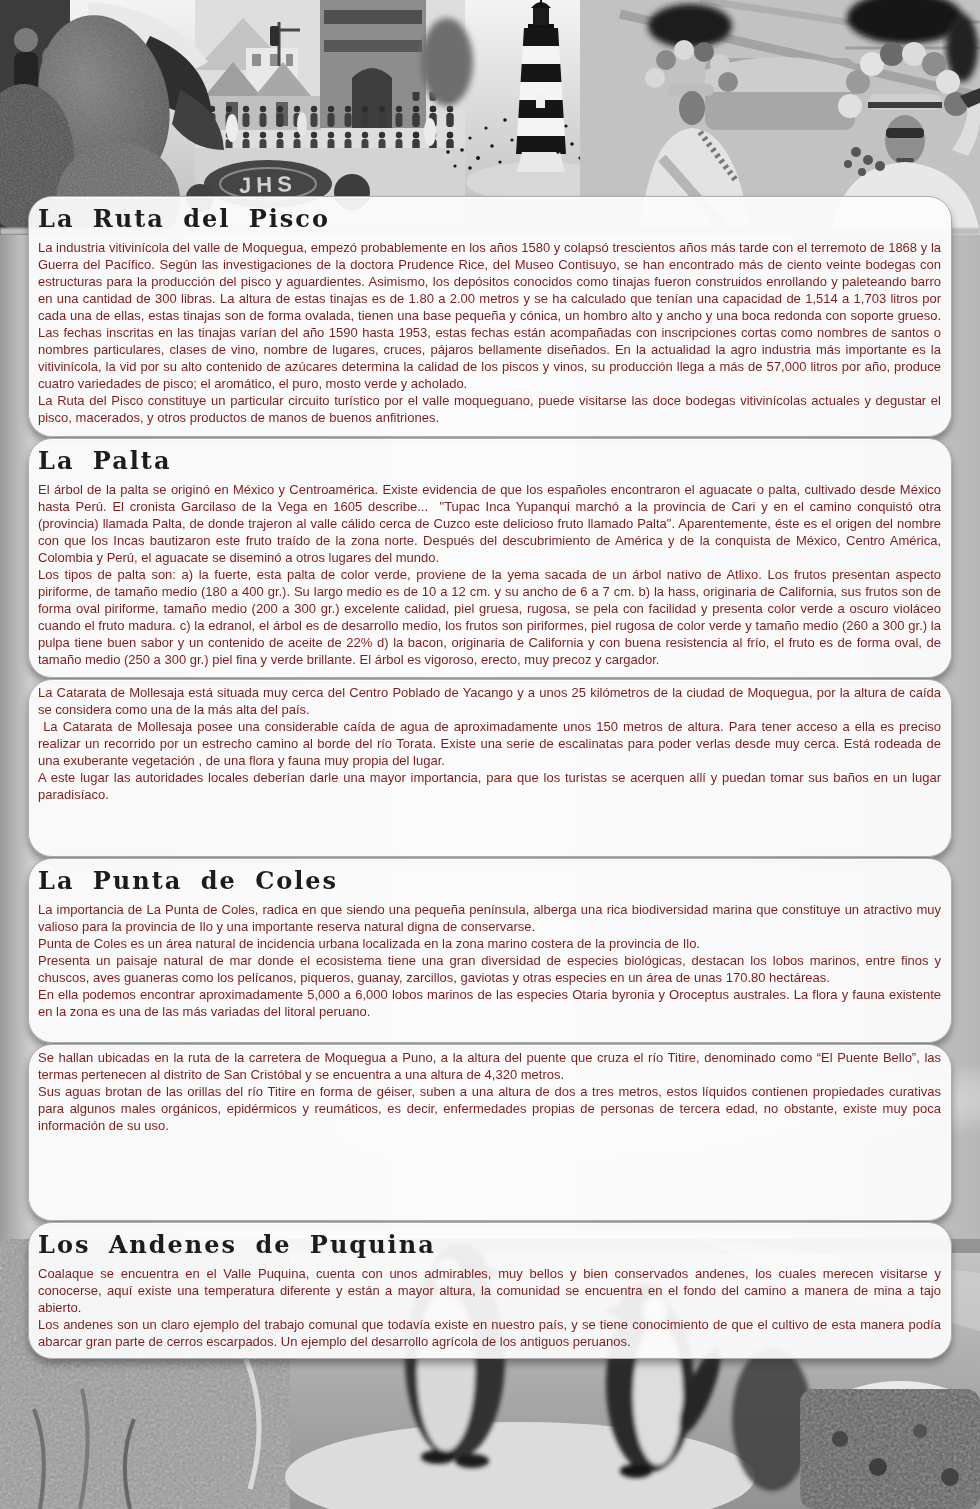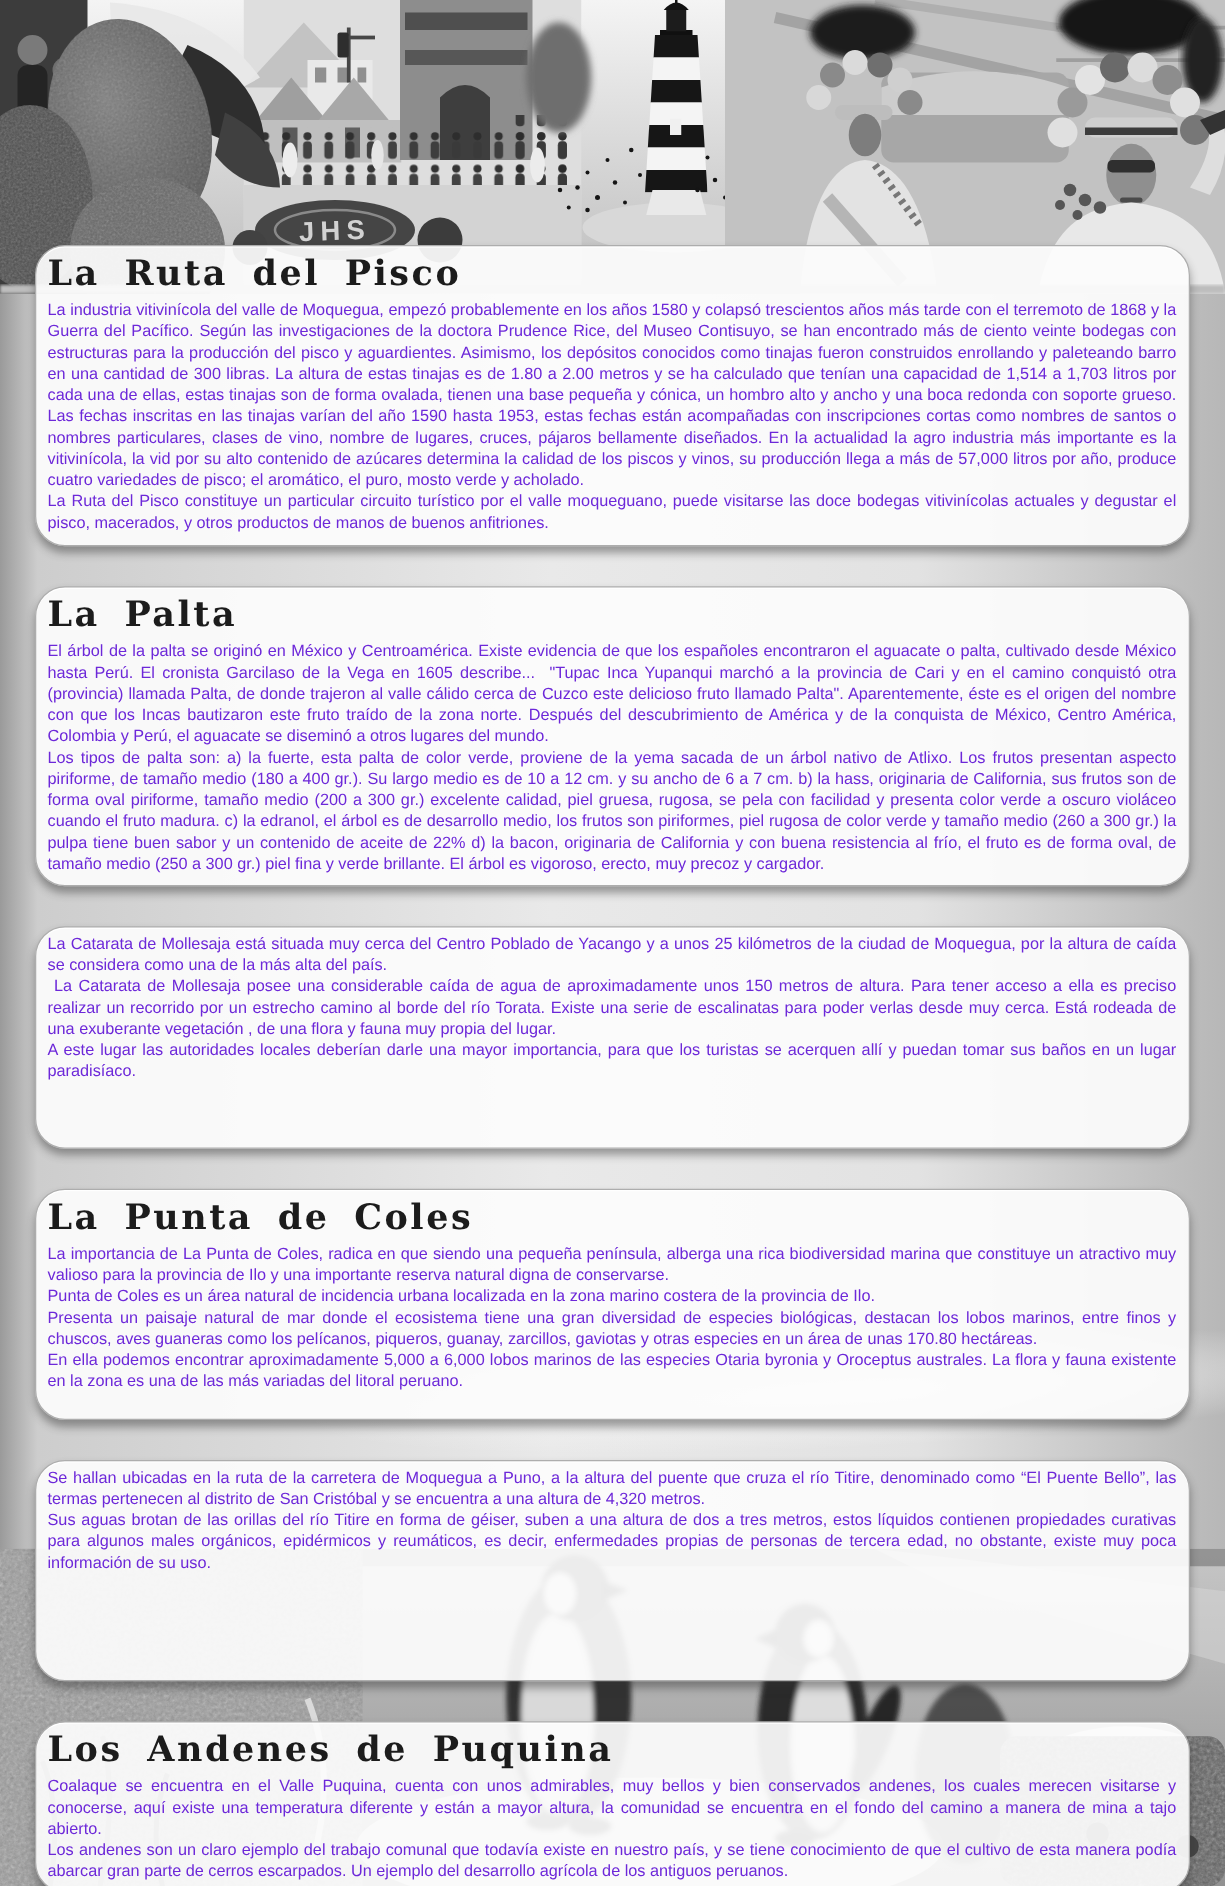--- a/index.html
+++ b/index.html
@@ -16,32 +16,32 @@
     transform:rotate(-3deg);border-radius:50%;
   }
   .content{position:relative;z-index:2;}
   .panel{
     margin:0 28px;box-sizing:border-box;
     background:rgba(252,252,252,0.93);
     border:1px solid #adadad;border-radius:24px;
     box-shadow:0 5px 7px rgba(50,50,50,.45), inset 0 1px 0 #ffffff;
     padding:4px 10px 8px 9px;
   }
-  .panel+.panel{margin-top:32px;}
+  .panel+.panel{margin-top:1px;}
   .panel.first{margin-top:196px;}
   .h241{min-height:241px}.h240{min-height:240px}.h178{min-height:178px}
   .h185{min-height:185px}.h177{min-height:177px}.h135{min-height:135px}
   .panel h2{
     margin:2px 0 4px 0;
     font-family:"DejaVu Serif",serif;font-weight:700;
-    font-size:28px;line-height:32px;color:#1c1c1c;
+    font-size:24px;line-height:32px;color:#1c1c1c;
     letter-spacing:2px;word-spacing:8px;
   }
   .panel p{
-    margin:0;font-size:13px;line-height:17px;color:#6d28d9;
+    margin:0;font-size:13px;line-height:17px;color:#7f1d1d;
     text-align:justify;white-space:pre-wrap;
   }
 </style>
 </head>
 <body>
 
 <div class="page">
 
   <div class="bg-top">
     <svg width="980" height="235" viewBox="0 0 980 235" xmlns="http://www.w3.org/2000/svg">

